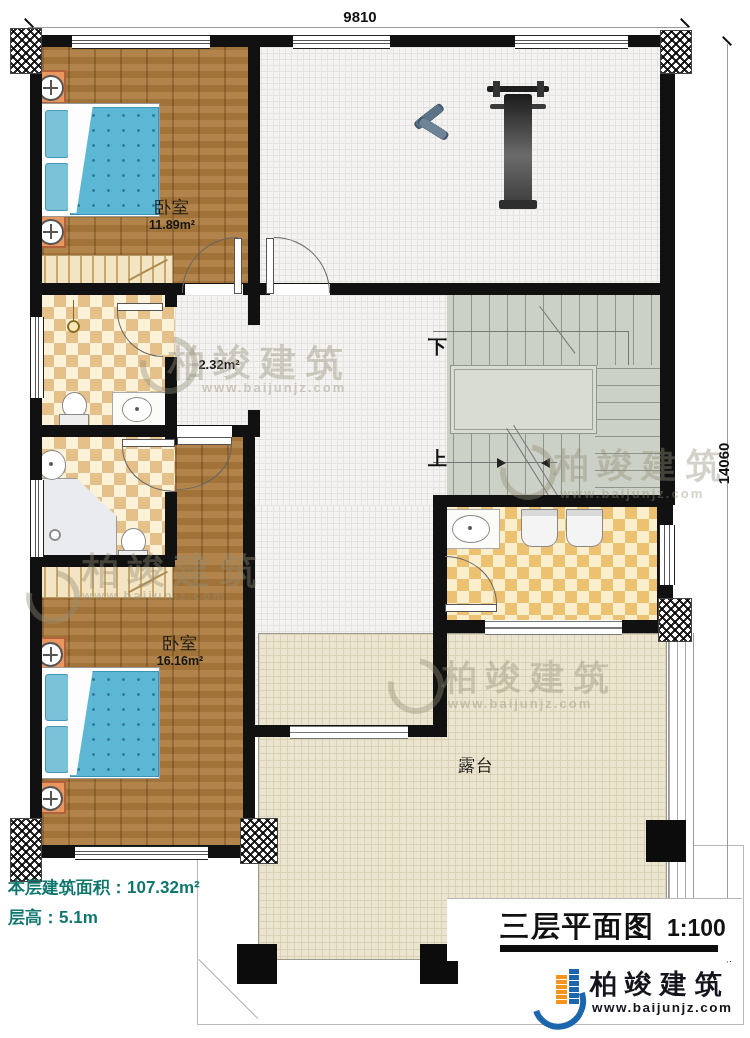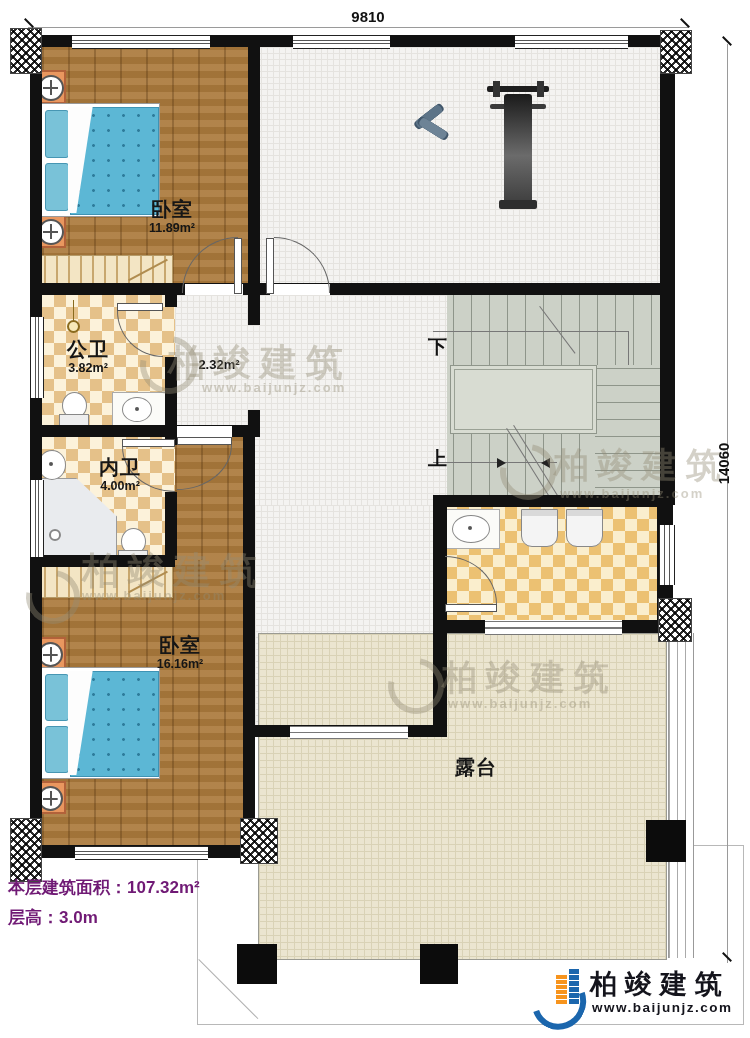--- a/index.html
+++ b/index.html
@@ -26,21 +26,21 @@
   .tile-bath{background:repeating-conic-gradient(#e5c189 0% 25%,#fcf2da 0% 50%);background-size:24px 24px;}
   .tile-laundry{background:repeating-conic-gradient(#ecc172 0% 25%,#faeecd 0% 50%);background-size:24px 24px;}
   .stairsbg{background:#ccd1c7;}
   .treads-v{position:absolute;background-image:repeating-linear-gradient(90deg,#8e958a 0 1px,transparent 1px 18px);z-index:5;}
   .treads-h{position:absolute;background-image:repeating-linear-gradient(0deg,#8e958a 0 1px,transparent 1px 17px);z-index:5;}
   .hatch{position:absolute;z-index:26;border:1px solid #444;
       background:repeating-linear-gradient(45deg,#2b2b2b 0 2px,#fff 2px 6px),repeating-linear-gradient(-45deg,#2b2b2b 0 2px,#fff 2px 6px);
       background-blend-mode:multiply;}
   .col{position:absolute;background:#0c0c0c;z-index:30;}
   .lbl{position:absolute;text-align:center;color:#161616;z-index:40;line-height:1.15;}
-  .lbl .nm{display:block;font-size:20px;font-weight:bold;letter-spacing:1px;}
+  .lbl .nm{display:block;font-size:17px;font-weight:normal;letter-spacing:1px;}
   .lbl .ar{display:block;font-size:12.5px;font-weight:bold;}
   .door-leaf{position:absolute;background:#fff;border:1px solid #555;z-index:25;box-sizing:border-box;}
   .door-arc{position:absolute;z-index:24;box-sizing:border-box;}
   .furn{position:absolute;z-index:15;box-sizing:border-box;}
   .line{position:absolute;background:#777;z-index:18;transform-origin:left top;}
   .dimline{position:absolute;background:#9a9a9a;z-index:45;}
   .tick{position:absolute;width:12px;height:2px;background:#111;transform:rotate(45deg);z-index:46;}
   .dimtxt{position:absolute;font-size:15px;font-weight:bold;color:#111;z-index:46;text-align:center;}
   .wm{position:absolute;z-index:50;color:rgba(148,140,118,.40);pointer-events:none;}
   .wm .big{font-size:37px;font-weight:bold;letter-spacing:9px;white-space:nowrap;}
@@ -55,21 +55,21 @@
   .matt{position:absolute;background:#5cb7d5;border:1px solid #3e93b4;z-index:15;
       background-image:radial-gradient(#2e7c9b 1.2px,transparent 1.6px);background-size:15px 15px;}
   .sheet{position:absolute;background:#fdfdfd;z-index:16;clip-path:polygon(0 0,88% 0,30% 100%,0 100%);}
   .toilet-bowl{position:absolute;background:#fff;border:1.5px solid #888;border-radius:50%;z-index:16;}
   .toilet-tank{position:absolute;background:#eee;border:1.5px solid #888;z-index:16;}
   .sink{position:absolute;background:#fff;border:1.5px solid #888;border-radius:50%;z-index:17;}
   .counter{position:absolute;background:#fbfbf8;border:1px solid #aaa;z-index:16;}
   .washer{position:absolute;background:#f4f4f4;border:1px solid #888;border-radius:0 0 11px 11px;z-index:16;
       background-image:linear-gradient(#d9d9d9 0 6px,transparent 6px);}
   .title-banner{position:absolute;background:#fff;z-index:60;border-top:1px solid #b5b5b5;}
-  .footer-text{position:absolute;color:#701a75;font-weight:bold;z-index:60;}
+  .footer-text{position:absolute;color:#0f766e;font-weight:bold;z-index:60;}
 </style>
 </head>
 <body>
 
 <div id="plan">
 
   <div class="abs" style="left:197px;top:845px;width:545px;height:178px;background:#fff;border:1px solid #b8b8b8;z-index:1;"></div>
   <div class="line" style="left:199px;top:959px;width:84px;height:1px;transform:rotate(45deg);background:#b0b0b0;z-index:2;"></div>
   <div class="line" style="left:435px;top:845px;width:84px;height:1px;transform:rotate(45deg);background:#b0b0b0;z-index:2;"></div>
 
@@ -218,30 +218,22 @@
   <div class="sink" style="left:452px;top:515px;width:36px;height:26px;">
       <div style="position:absolute;left:15px;top:10px;width:4px;height:4px;background:#555;border-radius:50%;"></div>
     </div>
   <div class="washer" style="left:521px;top:509px;width:35px;height:36px;"></div>
   <div class="washer" style="left:566px;top:509px;width:35px;height:36px;"></div>
 
   <div class="lbl" style="left:112px;top:198px;width:120px;">
     <span class="nm">卧室</span>
     <span class="ar">11.89m²</span>
   </div>
-  <div class="lbl" style="left:38px;top:338px;width:100px;">
-    <span class="nm">公卫</span>
-    <span class="ar">3.82m²</span>
-  </div>
   <div class="lbl" style="left:184px;top:358px;width:70px;">
     <span class="ar" style="font-size:13px;">2.32m²</span>
-  </div>
-  <div class="lbl" style="left:60px;top:456px;width:120px;">
-    <span class="nm">内卫</span>
-    <span class="ar">4.00m²</span>
   </div>
   <div class="lbl" style="left:120px;top:634px;width:120px;">
     <span class="nm">卧室</span>
     <span class="ar">16.16m²</span>
   </div>
   <div class="lbl" style="left:436px;top:756px;width:80px;">
     <span class="nm">露台</span>
   </div>
 
   <div class="wm" style="left:140px;top:330px;width:270px;height:75px;">
@@ -270,29 +262,36 @@
   <div class="hatch" style="left:10px;top:818px;width:30px;height:62px;"></div>
   <div class="hatch" style="left:240px;top:818px;width:36px;height:44px;"></div>
   <div class="hatch" style="left:658px;top:598px;width:32px;height:42px;"></div>
   <div class="col" style="left:646px;top:820px;width:40px;height:42px;"></div>
   <div class="col" style="left:237px;top:944px;width:40px;height:40px;"></div>
   <div class="col" style="left:420px;top:944px;width:38px;height:40px;"></div>
 
   <div class="dimline" style="left:28px;top:27px;width:660px;height:1px;"></div>
   <div class="tick" style="left:23px;top:22px;"></div>
   <div class="tick" style="left:679px;top:22px;"></div>
-  <div class="dimtxt" style="left:338px;top:8px;width:60px;">9810</div>
+  <div class="dimtxt" style="left:330px;top:8px;width:60px;">9810</div>
   <div class="dimline" style="left:727px;top:44px;width:1px;height:919px;"></div>
   <div class="tick" style="left:721px;top:40px;"></div>
   <div class="tick" style="left:721px;top:956px;"></div>
   <div class="dimtxt" style="left:693px;top:455px;width:60px;transform:rotate(-90deg);">14060</div>
 
   <div class="footer-text" style="left:8px;top:876px;font-size:17px;">本层建筑面积：107.32m²</div>
-  <div class="footer-text" style="left:8px;top:906px;font-size:17px;">层高：3.0m</div>
-
+  <div class="footer-text" style="left:8px;top:906px;font-size:17px;">层高：5.1m</div>
+
+  <div class="title-banner" style="left:447px;top:898px;width:295px;height:62px;">
+    <div style="position:absolute;left:53px;top:8px;display:flex;align-items:baseline;gap:12px;">
+      <span style="font-size:29px;font-weight:bold;color:#111;letter-spacing:2px;">三层平面图</span>
+      <span style="font-size:23px;font-weight:bold;color:#111;">1:100</span>
+    </div>
+    <div style="position:absolute;left:53px;top:46px;width:218px;height:7px;background:#0d0d0d;"></div>
+  </div>
 
   <div class="abs" style="left:530px;top:964px;width:215px;height:62px;z-index:61;">
     <div style="position:absolute;left:2px;top:10px;width:42px;height:44px;border:6px solid #1b66ad;border-radius:50%;border-top-color:transparent;border-left-color:transparent;transform:rotate(25deg);"></div>
     <div style="position:absolute;left:26px;top:10px;width:11px;height:30px;background:#f7941d;background-image:repeating-linear-gradient(0deg,transparent 0 4px,#fff 4px 5px);"></div>
     <div style="position:absolute;left:39px;top:4px;width:10px;height:36px;background:#1b66ad;background-image:repeating-linear-gradient(0deg,transparent 0 5px,#fff 5px 6px);"></div>
     <div style="position:absolute;left:60px;top:2px;font-size:27px;font-weight:bold;color:#14141c;letter-spacing:8px;white-space:nowrap;">柏竣建筑</div>
     <div style="position:absolute;left:62px;top:36px;font-size:13.5px;font-weight:bold;color:#14141c;letter-spacing:1.5px;">www.baijunjz.com</div>
   </div>
 
 </div>

